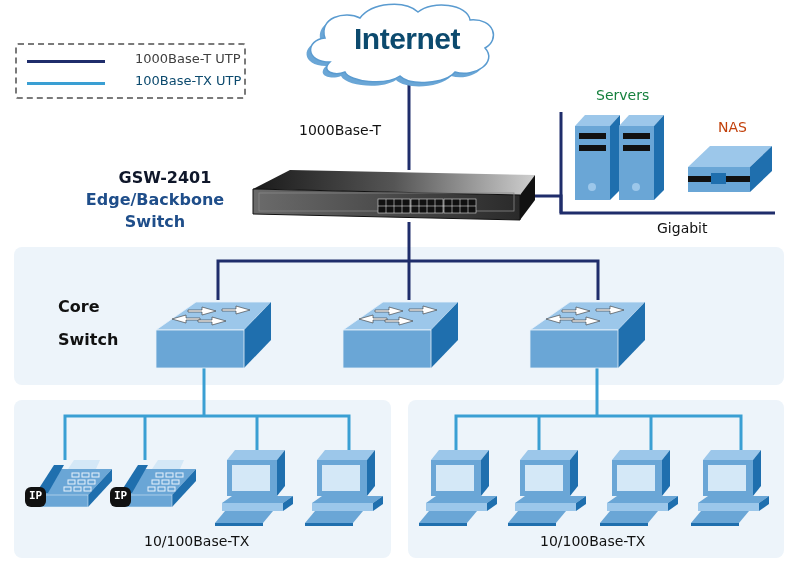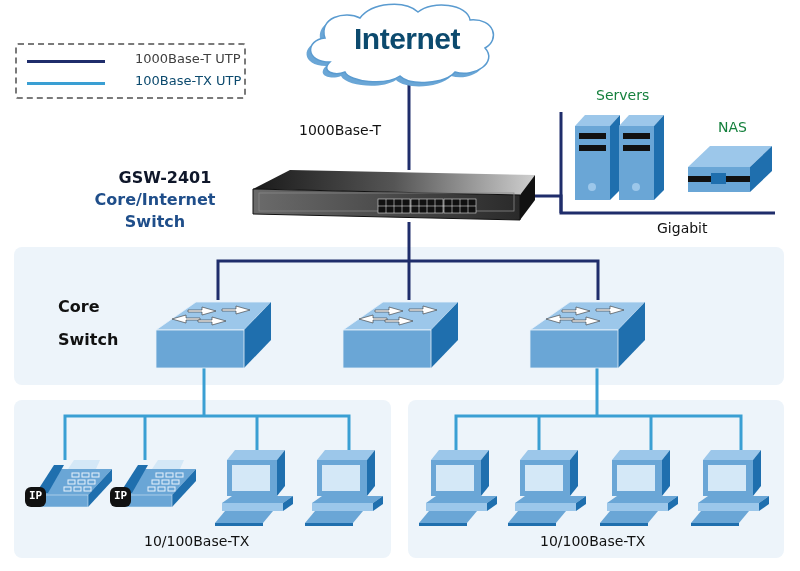--- a/index.html
+++ b/index.html
@@ -48,21 +48,21 @@
 </div>
 
 <svg width="800" height="571">
   <path d="M330,62 C305,62 305,40 325,38 C318,18 345,10 360,18 C372,2 405,0 418,12 C432,0 468,4 470,20 C495,18 500,40 485,48 C498,62 475,78 455,72 C445,84 410,86 400,76 C385,86 350,82 345,72 C335,76 320,72 330,62 Z" fill="#6aa6d6" transform="translate(-4,4)"></path>
   <path d="M330,62 C305,62 305,40 325,38 C318,18 345,10 360,18 C372,2 405,0 418,12 C432,0 468,4 470,20 C495,18 500,40 485,48 C498,62 475,78 455,72 C445,84 410,86 400,76 C385,86 350,82 345,72 C335,76 320,72 330,62 Z" fill="#ffffff" stroke="#5a9bd0" stroke-width="1.5"></path>
 </svg>
 <div class="lbl" style="left:354px;top:22px;font-family:'Liberation Sans',sans-serif;font-weight:bold;font-size:30px;color:#0c4a6e;letter-spacing:-0.5px;">Internet</div>
 
 <div class="lbl" style="left:299px;top:122px;font-size:14px;color:#111;">1000Base-T</div>
 <div class="lbl" style="left:95px;top:168px;width:140px;text-align:center;font-size:16px;font-weight:bold;color:#0f172a;">GSW-2401</div>
-<div class="lbl" style="left:75px;top:190px;width:160px;text-align:center;font-size:16px;font-weight:bold;color:#1f4e8a;">Core/Internet</div>
+<div class="lbl" style="left:75px;top:190px;width:160px;text-align:center;font-size:16px;font-weight:bold;color:#1f4e8a;">Edge/Backbone</div>
 <div class="lbl" style="left:95px;top:212px;width:120px;text-align:center;font-size:16px;font-weight:bold;color:#1f4e8a;">Switch</div>
 
 <svg width="800" height="571">
   <defs>
     <linearGradient id="swtop" x1="0" y1="0" x2="1" y2="0">
       <stop offset="0" stop-color="#1a1a1a"></stop>
       <stop offset="0.5" stop-color="#555"></stop>
       <stop offset="1" stop-color="#cfcfcf"></stop>
     </linearGradient>
     <linearGradient id="swfront" x1="0" y1="0" x2="1" y2="0">
@@ -87,21 +87,21 @@
     <line x1="419" y1="199" x2="419" y2="213"></line>
       <line x1="427" y1="199" x2="427" y2="213"></line>
       <line x1="435" y1="199" x2="435" y2="213"></line>
     <line x1="452" y1="199" x2="452" y2="213"></line>
       <line x1="460" y1="199" x2="460" y2="213"></line>
       <line x1="468" y1="199" x2="468" y2="213"></line>
   </g>
 </svg>
 
 <div class="lbl" style="left:596px;top:87px;font-size:14px;color:#15803d;">Servers</div>
-<div class="lbl" style="left:718px;top:119px;font-size:14px;color:#15803d;">NAS</div>
+<div class="lbl" style="left:718px;top:119px;font-size:14px;color:#c2410c;">NAS</div>
 <div class="lbl" style="left:657px;top:220px;font-size:14px;color:#111;text-align:center;">Gigabit</div>
 
 <svg width="800" height="571">
   <g>
     <polygon points="575,126 585,115 620,115 610,126" fill="#9cc7ea"></polygon>
     <polygon points="610,126 620,115 620,190 610,200" fill="#1f6fae"></polygon>
     <rect x="575" y="126" width="35" height="74" fill="#6aa6d6"></rect>
     <rect x="579" y="133" width="27" height="6" fill="#111"></rect>
     <rect x="579" y="145" width="27" height="6" fill="#111"></rect>
     <circle cx="592" cy="187" r="4" fill="#9cc7ea"></circle>

